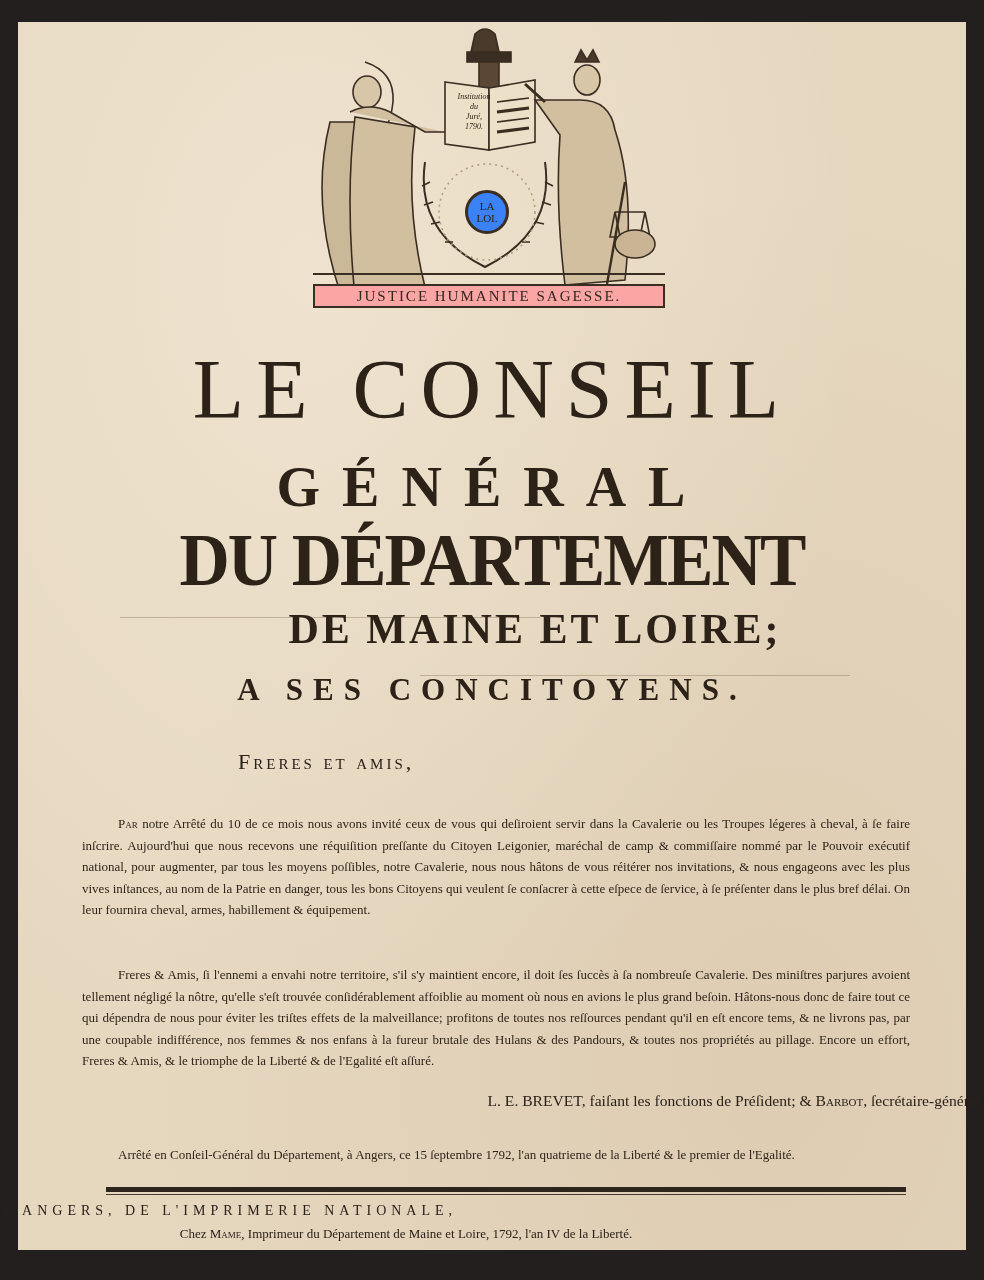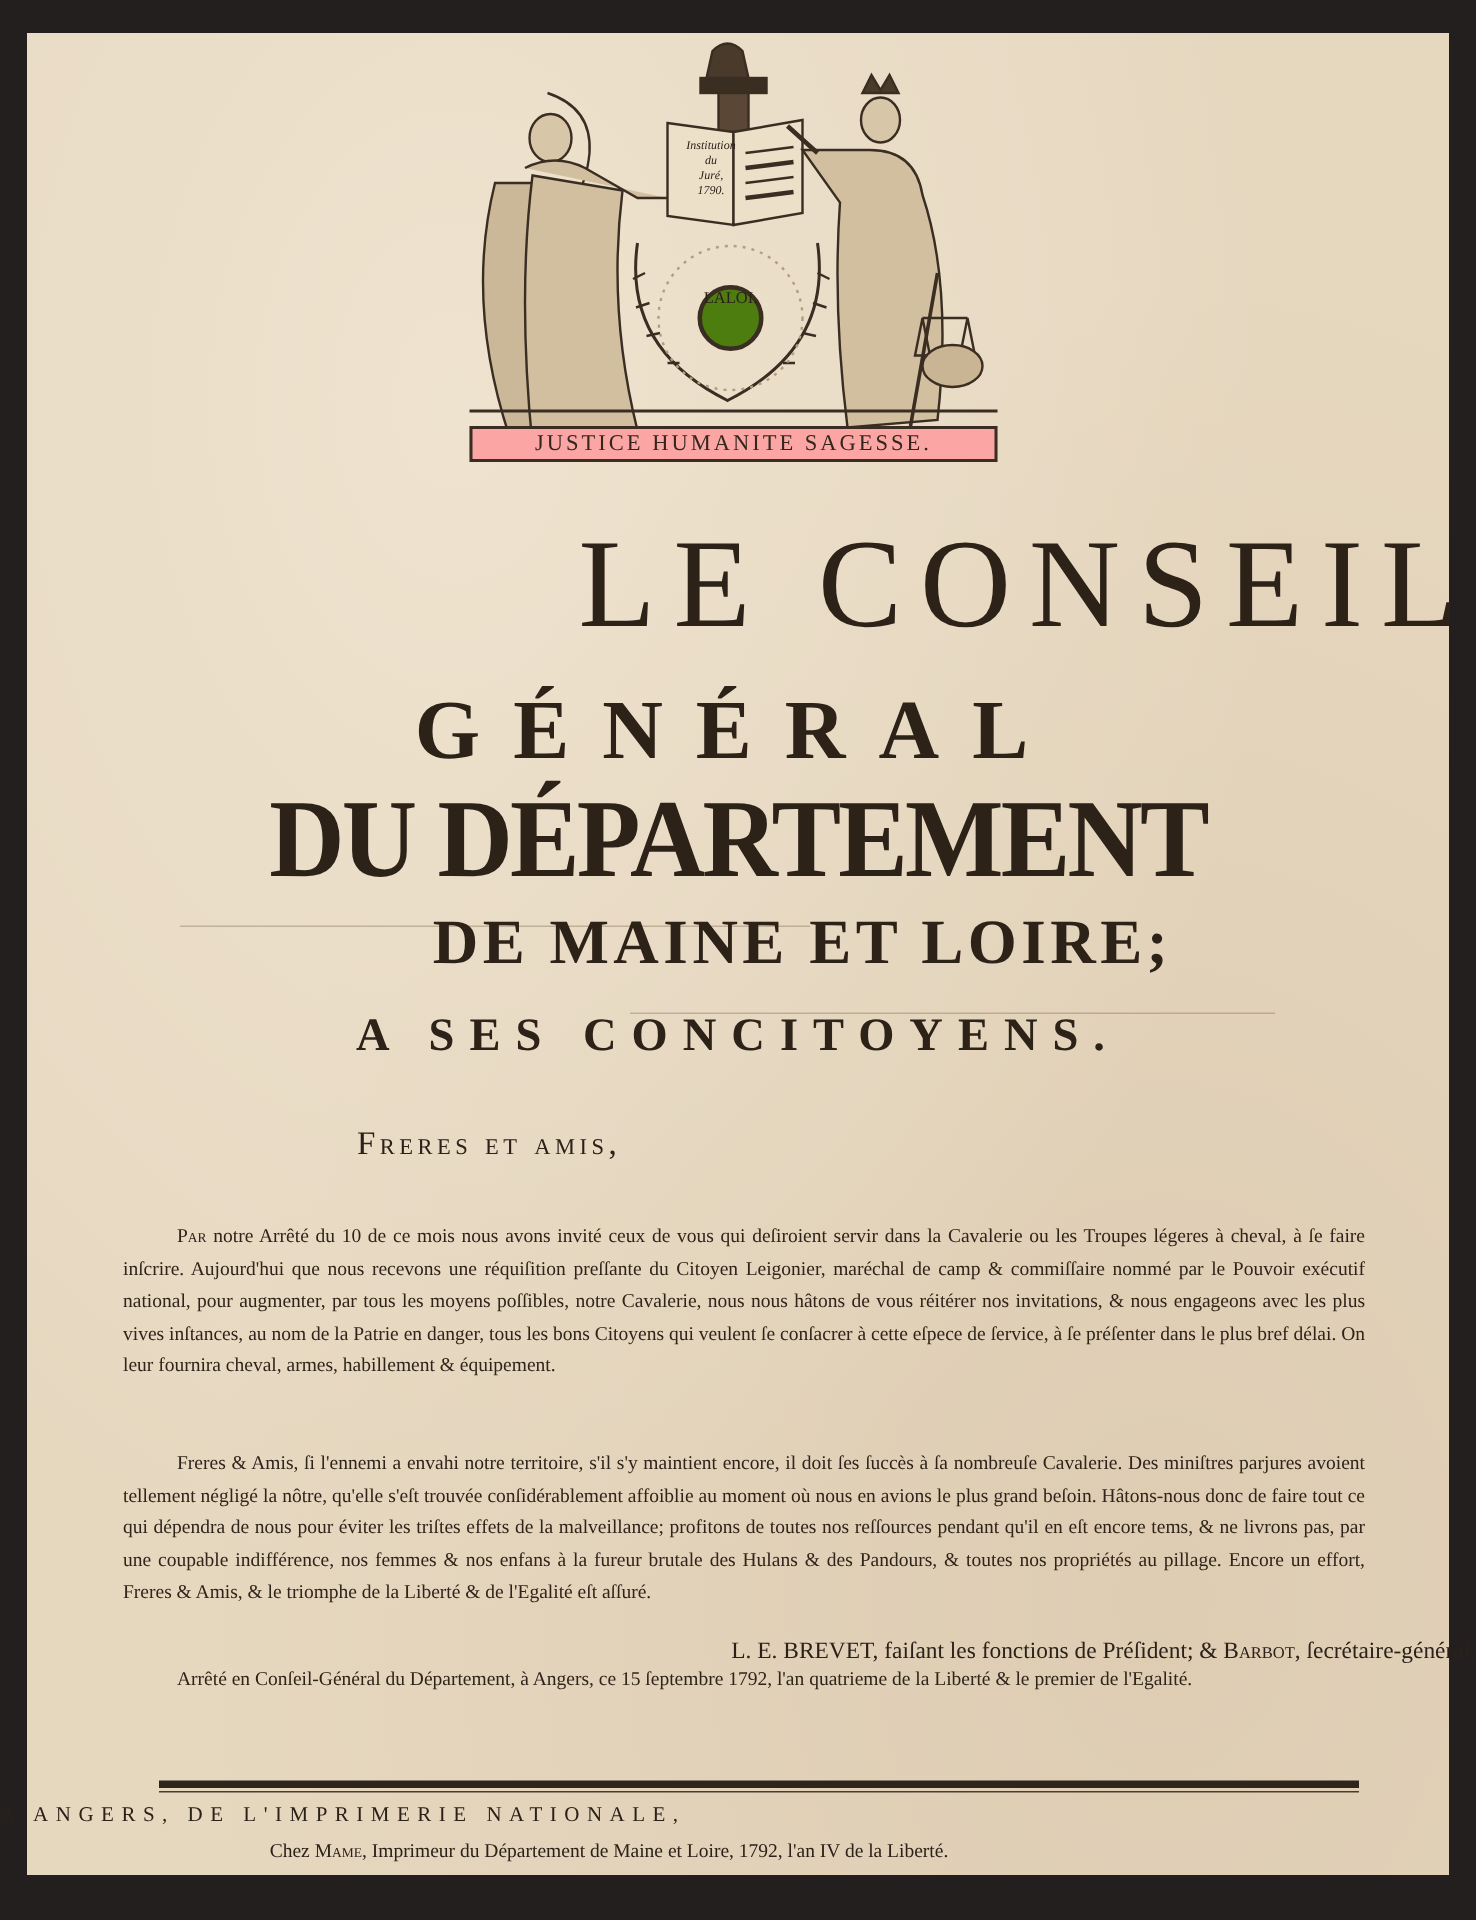--- a/index.html
+++ b/index.html
@@ -26,43 +26,43 @@
     display: flex; align-items: center; justify-content: center;
     font-size: 15px; letter-spacing: 2px; color: #33271d; background: #fca5a5;
   }
   .book-text {
     position: absolute; left: 160px; top: 70px; width: 38px;
     font-size: 8px; line-height: 10px; text-align: center; font-style: italic; color:#2b2119;
   }
   .medallion {
     position: absolute; left: 170px; top: 168px; width: 44px; height: 44px;
     border: 3px solid #3a2d22; border-radius: 50%; box-sizing: border-box;
-    display: flex; flex-direction: row; align-items: flex-start; justify-content: center;
-    font-size: 11px; line-height: 12px; background: #4d7c0f;
+    display: flex; flex-direction: column; align-items: center; justify-content: center;
+    font-size: 11px; line-height: 12px; background: #3b82f6;
   }
   
   .t { position: absolute; left: 0; width: 984px; text-align: center; white-space: nowrap; color: #2d2218; }
-  .title-1 { top: 345px; font-size: 84px; letter-spacing: 12px; line-height: 90px; font-weight: normal; text-align: right; }
+  .title-1 { top: 345px; font-size: 84px; letter-spacing: 12px; line-height: 90px; font-weight: normal; }
   .title-2 { top: 455px; font-size: 56px; letter-spacing: 22px; line-height: 64px; font-weight: bold; }
   .title-3 { top: 520px; font-size: 74px; letter-spacing: -2px; line-height: 80px; font-weight: bold; transform: scaleX(0.94); }
   .title-4 { top: 605px; font-size: 42px; letter-spacing: 3px; line-height: 48px; font-weight: bold; padding-left: 43px; }
   .title-5 { top: 672px; font-size: 31px; letter-spacing: 10px; line-height: 36px; font-weight: bold; }
   .salutation {
     position: absolute; left: 238px; top: 737px; font-size: 22px; letter-spacing: 3px;
     font-variant: small-caps; white-space: nowrap; margin-top: 12px;
   }
   
   .body-text {
     position: absolute; left: 82px; width: 828px;
     font-size: 13px; line-height: 21.5px; text-align: justify;
     text-indent: 36px; color: #2f241a;
   }
   .p1 { top: 813px; }
   .p2 { top: 964px; }
-  .p3 { top: 1108px; }
+  .p3 { top: 1144px; }
   .sc { font-variant: small-caps; }
   .signature {
     position: absolute; left: 0; width: 984px; top: 1092px;
     text-align: right; font-size: 15.6px; padding-left: 84px; box-sizing: border-box;
   }
   .rule-thick { position: absolute; left: 106px; top: 1187px; width: 800px; height: 5px; background: #2e251d; }
   .rule-thin  { position: absolute; left: 106px; top: 1194px; width: 800px; height: 1px; background: #4a3c2f; }
   .imprint-1 {
     position: absolute; left: 0; width: 984px; top: 1203px; 
     font-size: 14px; letter-spacing: 5px; white-space: nowrap;

